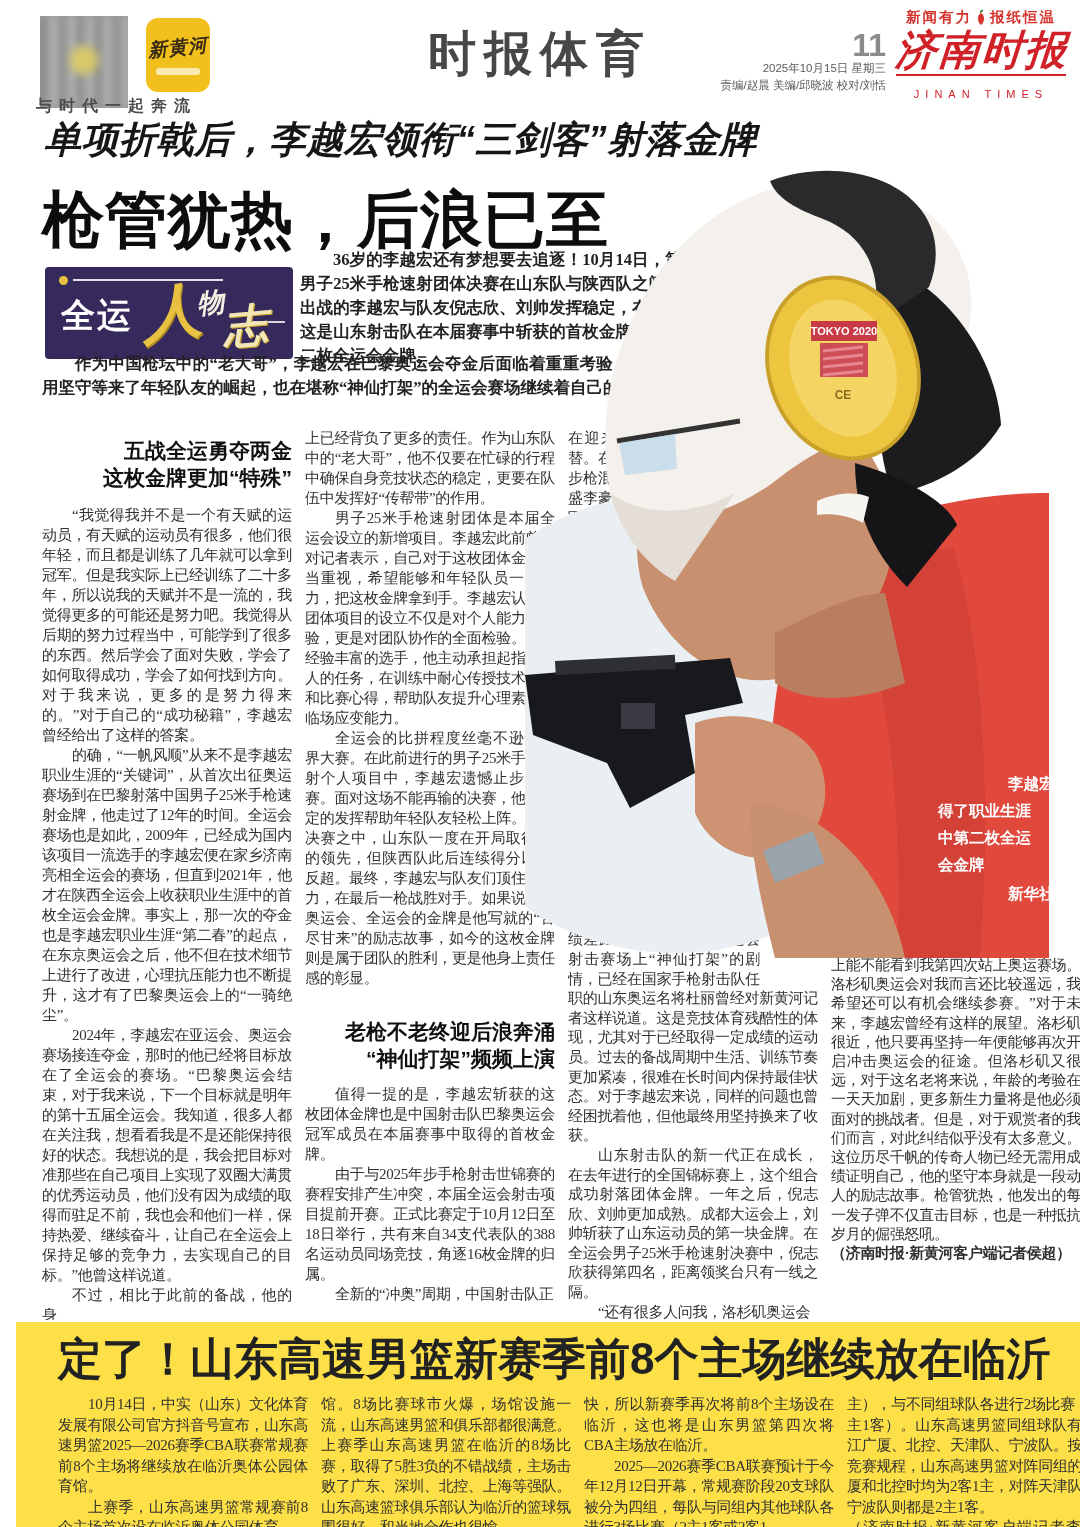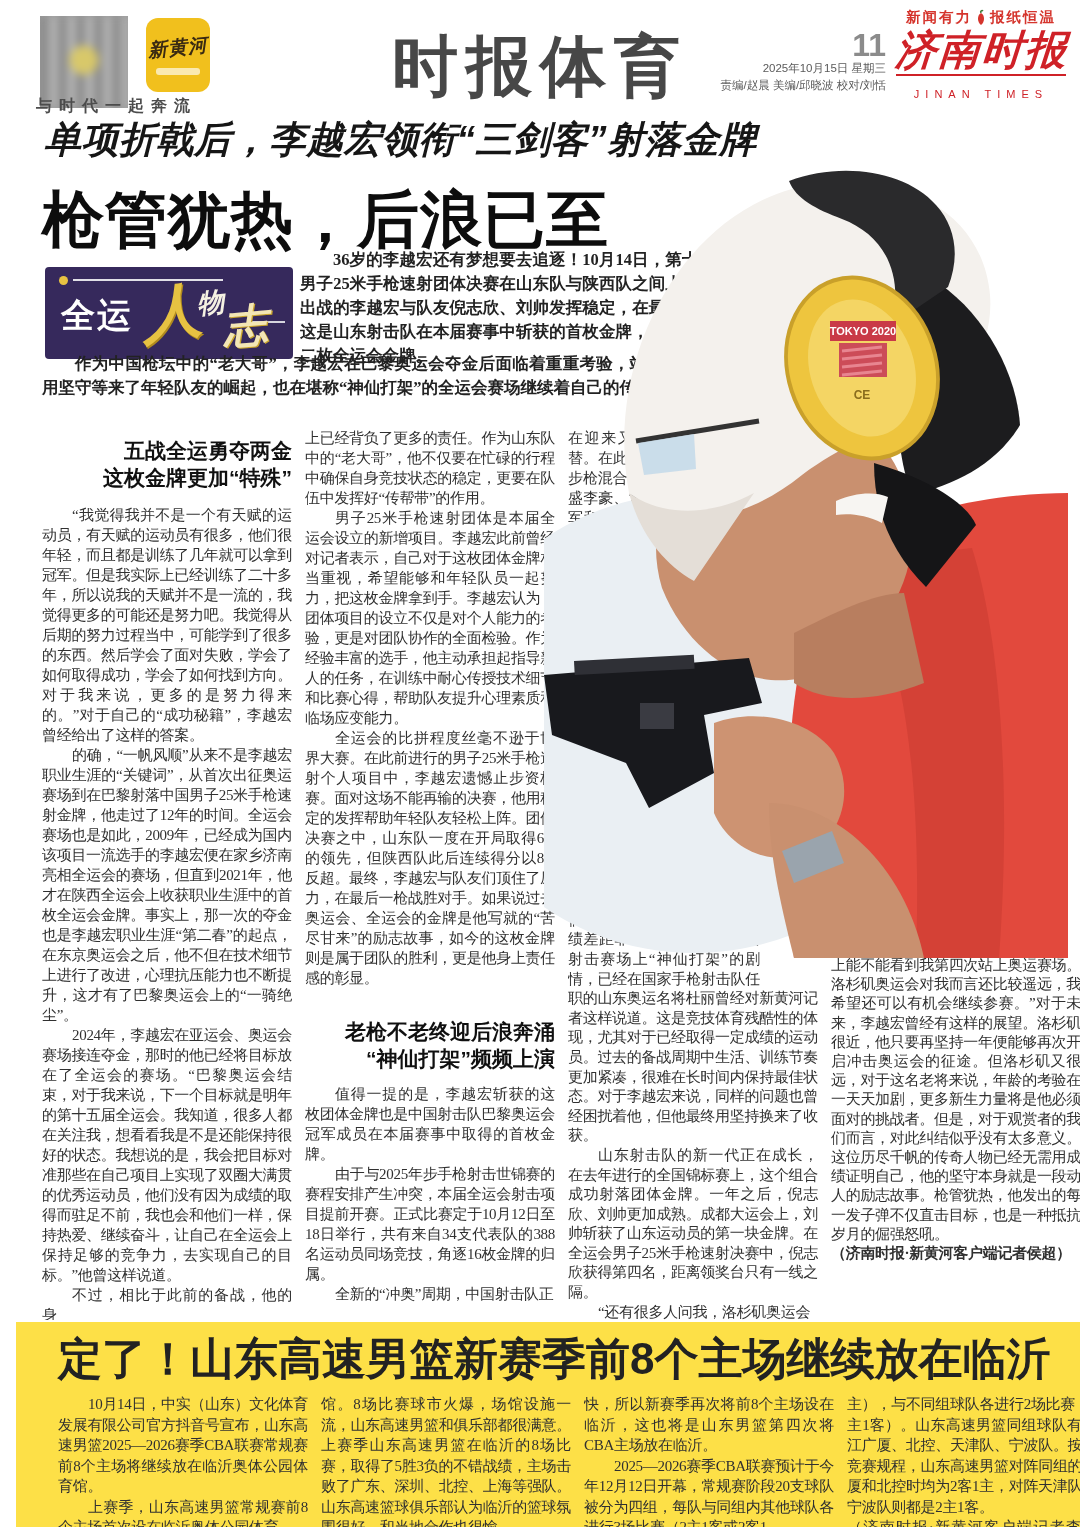--- a/index.html
+++ b/index.html
@@ -12,21 +12,21 @@
         radial-gradient(circle at 50% 48%, #d8c86a 0 14px, rgba(0,0,0,0) 15px),
         repeating-linear-gradient(90deg,#8a8a8a 0 9px,#b5b5b5 9px 18px),
         repeating-linear-gradient(0deg,rgba(60,60,60,.55) 0 8px,rgba(190,190,190,.55) 8px 16px);}
   #appicon{position:absolute;left:146px;top:18px;width:64px;height:74px;background:#f1c01d;border-radius:12px;
       display:flex;flex-direction:column;align-items:center;justify-content:center;}
   #appicon .cn{font-family:"Liberation Serif",serif;font-weight:900;font-style:italic;color:#3a2a12;font-size:19px;letter-spacing:1px;transform:rotate(-6deg);}
   #appicon .bar{margin-top:7px;width:44px;height:7px;border-radius:3px;background:rgba(255,255,255,.65);}
   #mast-slogan{position:absolute;left:36px;top:96px;width:220px;font-family:"Liberation Sans",sans-serif;
       font-weight:700;font-size:16px;letter-spacing:7px;color:#4c4c4c;}
   #section-title{position:absolute;left:0;top:22px;width:1080px;text-align:center;
-      font-family:"Liberation Sans",sans-serif;font-weight:900;font-size:66px;letter-spacing:8px;color:#474747;}
+      font-family:"Liberation Sans",sans-serif;font-weight:900;font-size:48px;letter-spacing:8px;color:#474747;}
   #hdr-right{position:absolute;right:14px;top:8px;display:flex;align-items:flex-start;}
   #hdr-meta{text-align:right;margin-right:10px;margin-top:22px;}
   #page-number{font-family:"Liberation Sans",sans-serif;font-weight:900;font-size:32px;color:#8b8b8b;line-height:30px;}
   .meta-line{font-family:"Liberation Sans",sans-serif;font-size:11.5px;color:#5a5a5a;line-height:17px;white-space:nowrap;}
   #hdr-brand{width:170px;text-align:center;}
   #brand-slogan{font-family:"Liberation Sans",sans-serif;font-weight:700;font-size:14.5px;color:#d5342c;
       letter-spacing:2px;white-space:nowrap;display:flex;align-items:center;justify-content:center;gap:2px;}
   #paper-name{font-family:"Liberation Serif",serif;font-weight:900;font-style:italic;font-size:41px;
       color:#cf2127;letter-spacing:2px;line-height:46px;transform:skewX(-4deg);white-space:nowrap;}
   #paper-en{font-family:"Liberation Sans",sans-serif;font-size:11px;color:#cf2127;letter-spacing:6px;
@@ -63,21 +63,21 @@
   .subhead.mid{margin-top:30px;margin-bottom:12px;}
   #col1{left:42px;top:428px;height:892px;}
   #col2{left:305px;top:428px;height:892px;}
   #col3a{left:568px;top:428px;height:262px;}
   #col3b{left:568px;top:852px;height:470px;line-height:19.6px;}
   #col4{left:831px;top:956px;height:368px;line-height:19.2px;}
   .spacer-a{float:right;width:86px;height:44px;}
   .spacer-b{float:right;width:58px;height:122px;}
   .byline{text-indent:0 !important;font-weight:700;}
   
-  #photo{position:absolute;left:544px;top:163px;width:524px;height:795px;z-index:1;}
+  #photo{position:absolute;left:525px;top:163px;width:524px;height:795px;z-index:1;}
   #caption{position:absolute;left:938px;top:770px;width:132px;z-index:3;color:#ffffff;
       font-weight:700;font-size:15.5px;line-height:27px;}
   #caption .r{text-align:right;}
   #caption .credit{text-align:right;margin-top:2px;}
   
   #story2-rule{position:absolute;left:16px;top:1322px;width:1080px;height:205px;background:#fde047;z-index:4;}
   #headline2{position:absolute;left:42px;top:8px;font-family:"Liberation Sans",sans-serif;
       font-weight:900;font-size:44px;letter-spacing:0;color:#222222;white-space:nowrap;}
   .bcol{position:absolute;top:72px;width:250px;text-align:justify;font-size:15px;line-height:20.5px;
       letter-spacing:-0.3px;color:#303030;height:133px;overflow:hidden;}
@@ -177,20 +177,27 @@
       <rect x="30" y="498" width="120" height="14" transform="rotate(-3 30 498)" fill="#2f3036"></rect>
       <rect x="96" y="540" width="34" height="26" fill="#3a3b42"></rect>
 
       <path d="M170 560 C210 545 265 555 290 590 C310 625 300 670 265 690 C225 705 185 685 170 650 Z" fill="#cd9372"></path>
       <path d="M225 640 C290 640 360 700 380 795 L250 795 C235 735 225 690 225 640 Z" fill="#c9906f"></path>
       <path d="M238 688 L288 668 L300 700 L250 720 Z" fill="#9aa4ad"></path>
       <path d="M292 338 C310 330 330 328 344 334 L338 360 C322 352 306 350 292 352 Z" fill="#f7f5f2"></path>
     </svg>
   </div>
 
+  <div id="caption">
+    <div class="r">李越宏获</div>
+    <div>得了职业生涯</div>
+    <div>中第二枚全运</div>
+    <div>会金牌</div>
+    <div class="credit">新华社发</div>
+  </div>
 
   <div id="col1" class="col">
     <div class="subhead">
       <div>五战全运勇夺两金</div>
       <div>这枚金牌更加“特殊”</div>
     </div>
     <p>“我觉得我并不是一个有天赋的运动员，有天赋的运动员有很多，他们很年轻，而且都是训练了几年就可以拿到冠军。但是我实际上已经训练了二十多年，所以说我的天赋并不是一流的，我觉得更多的可能还是努力吧。我觉得从后期的努力过程当中，可能学到了很多的东西。然后学会了面对失败，学会了如何取得成功，学会了如何找到方向。对于我来说，更多的是努力得来的。”对于自己的“成功秘籍”，李越宏曾经给出了这样的答案。</p>
     <p>的确，“一帆风顺”从来不是李越宏职业生涯的“关键词”，从首次出征奥运赛场到在巴黎射落中国男子25米手枪速射金牌，他走过了12年的时间。全运会赛场也是如此，2009年，已经成为国内该项目一流选手的李越宏便在家乡济南亮相全运会的赛场，但直到2021年，他才在陕西全运会上收获职业生涯中的首枚全运会金牌。事实上，那一次的夺金也是李越宏职业生涯“第二春”的起点，在东京奥运会之后，他不但在技术细节上进行了改进，心理抗压能力也不断提升，这才有了巴黎奥运会上的“一骑绝尘”。</p>
     <p>2024年，李越宏在亚运会、奥运会赛场接连夺金，那时的他已经将目标放在了全运会的赛场。“巴黎奥运会结束，对于我来说，下一个目标就是明年的第十五届全运会。我知道，很多人都在关注我，想看看我是不是还能保持很好的状态。我想说的是，我会把目标对准那些在自己项目上实现了双圈大满贯的优秀运动员，他们没有因为成绩的取得而驻足不前，我也会和他们一样，保持热爱、继续奋斗，让自己在全运会上保持足够的竞争力，去实现自己的目标。”他曾这样说道。</p>
     <p>不过，相比于此前的备战，他的身</p>

